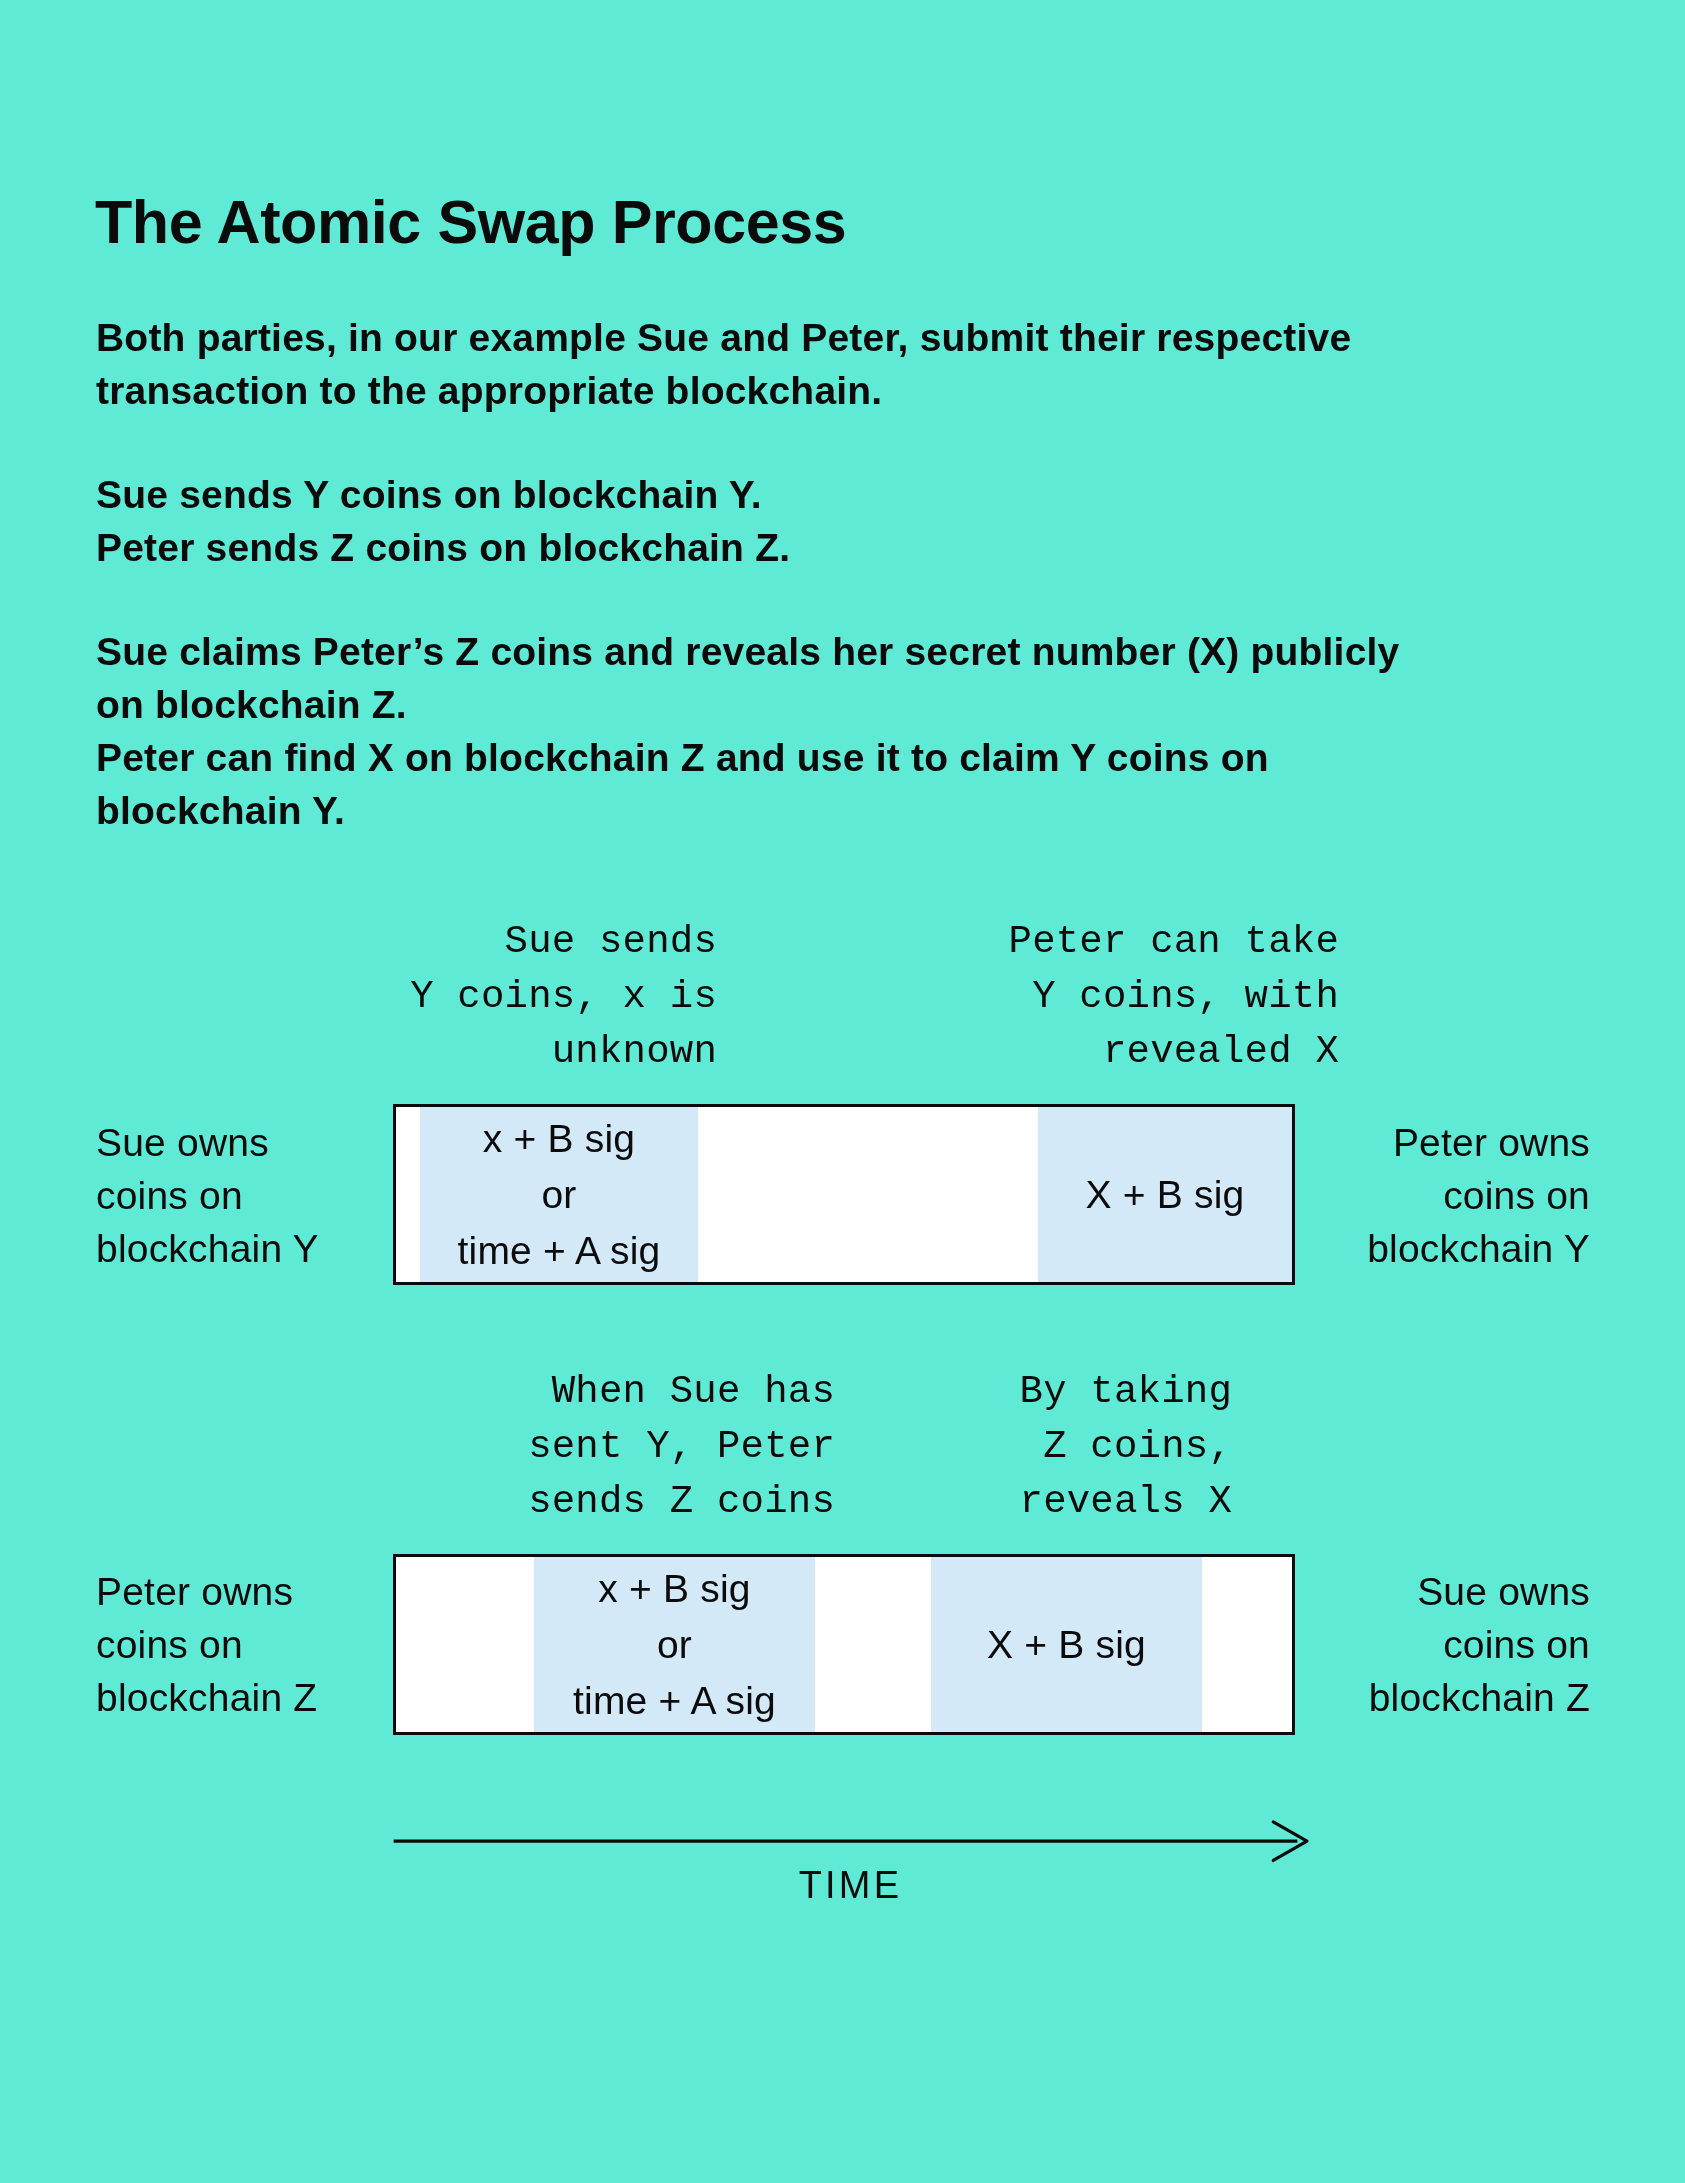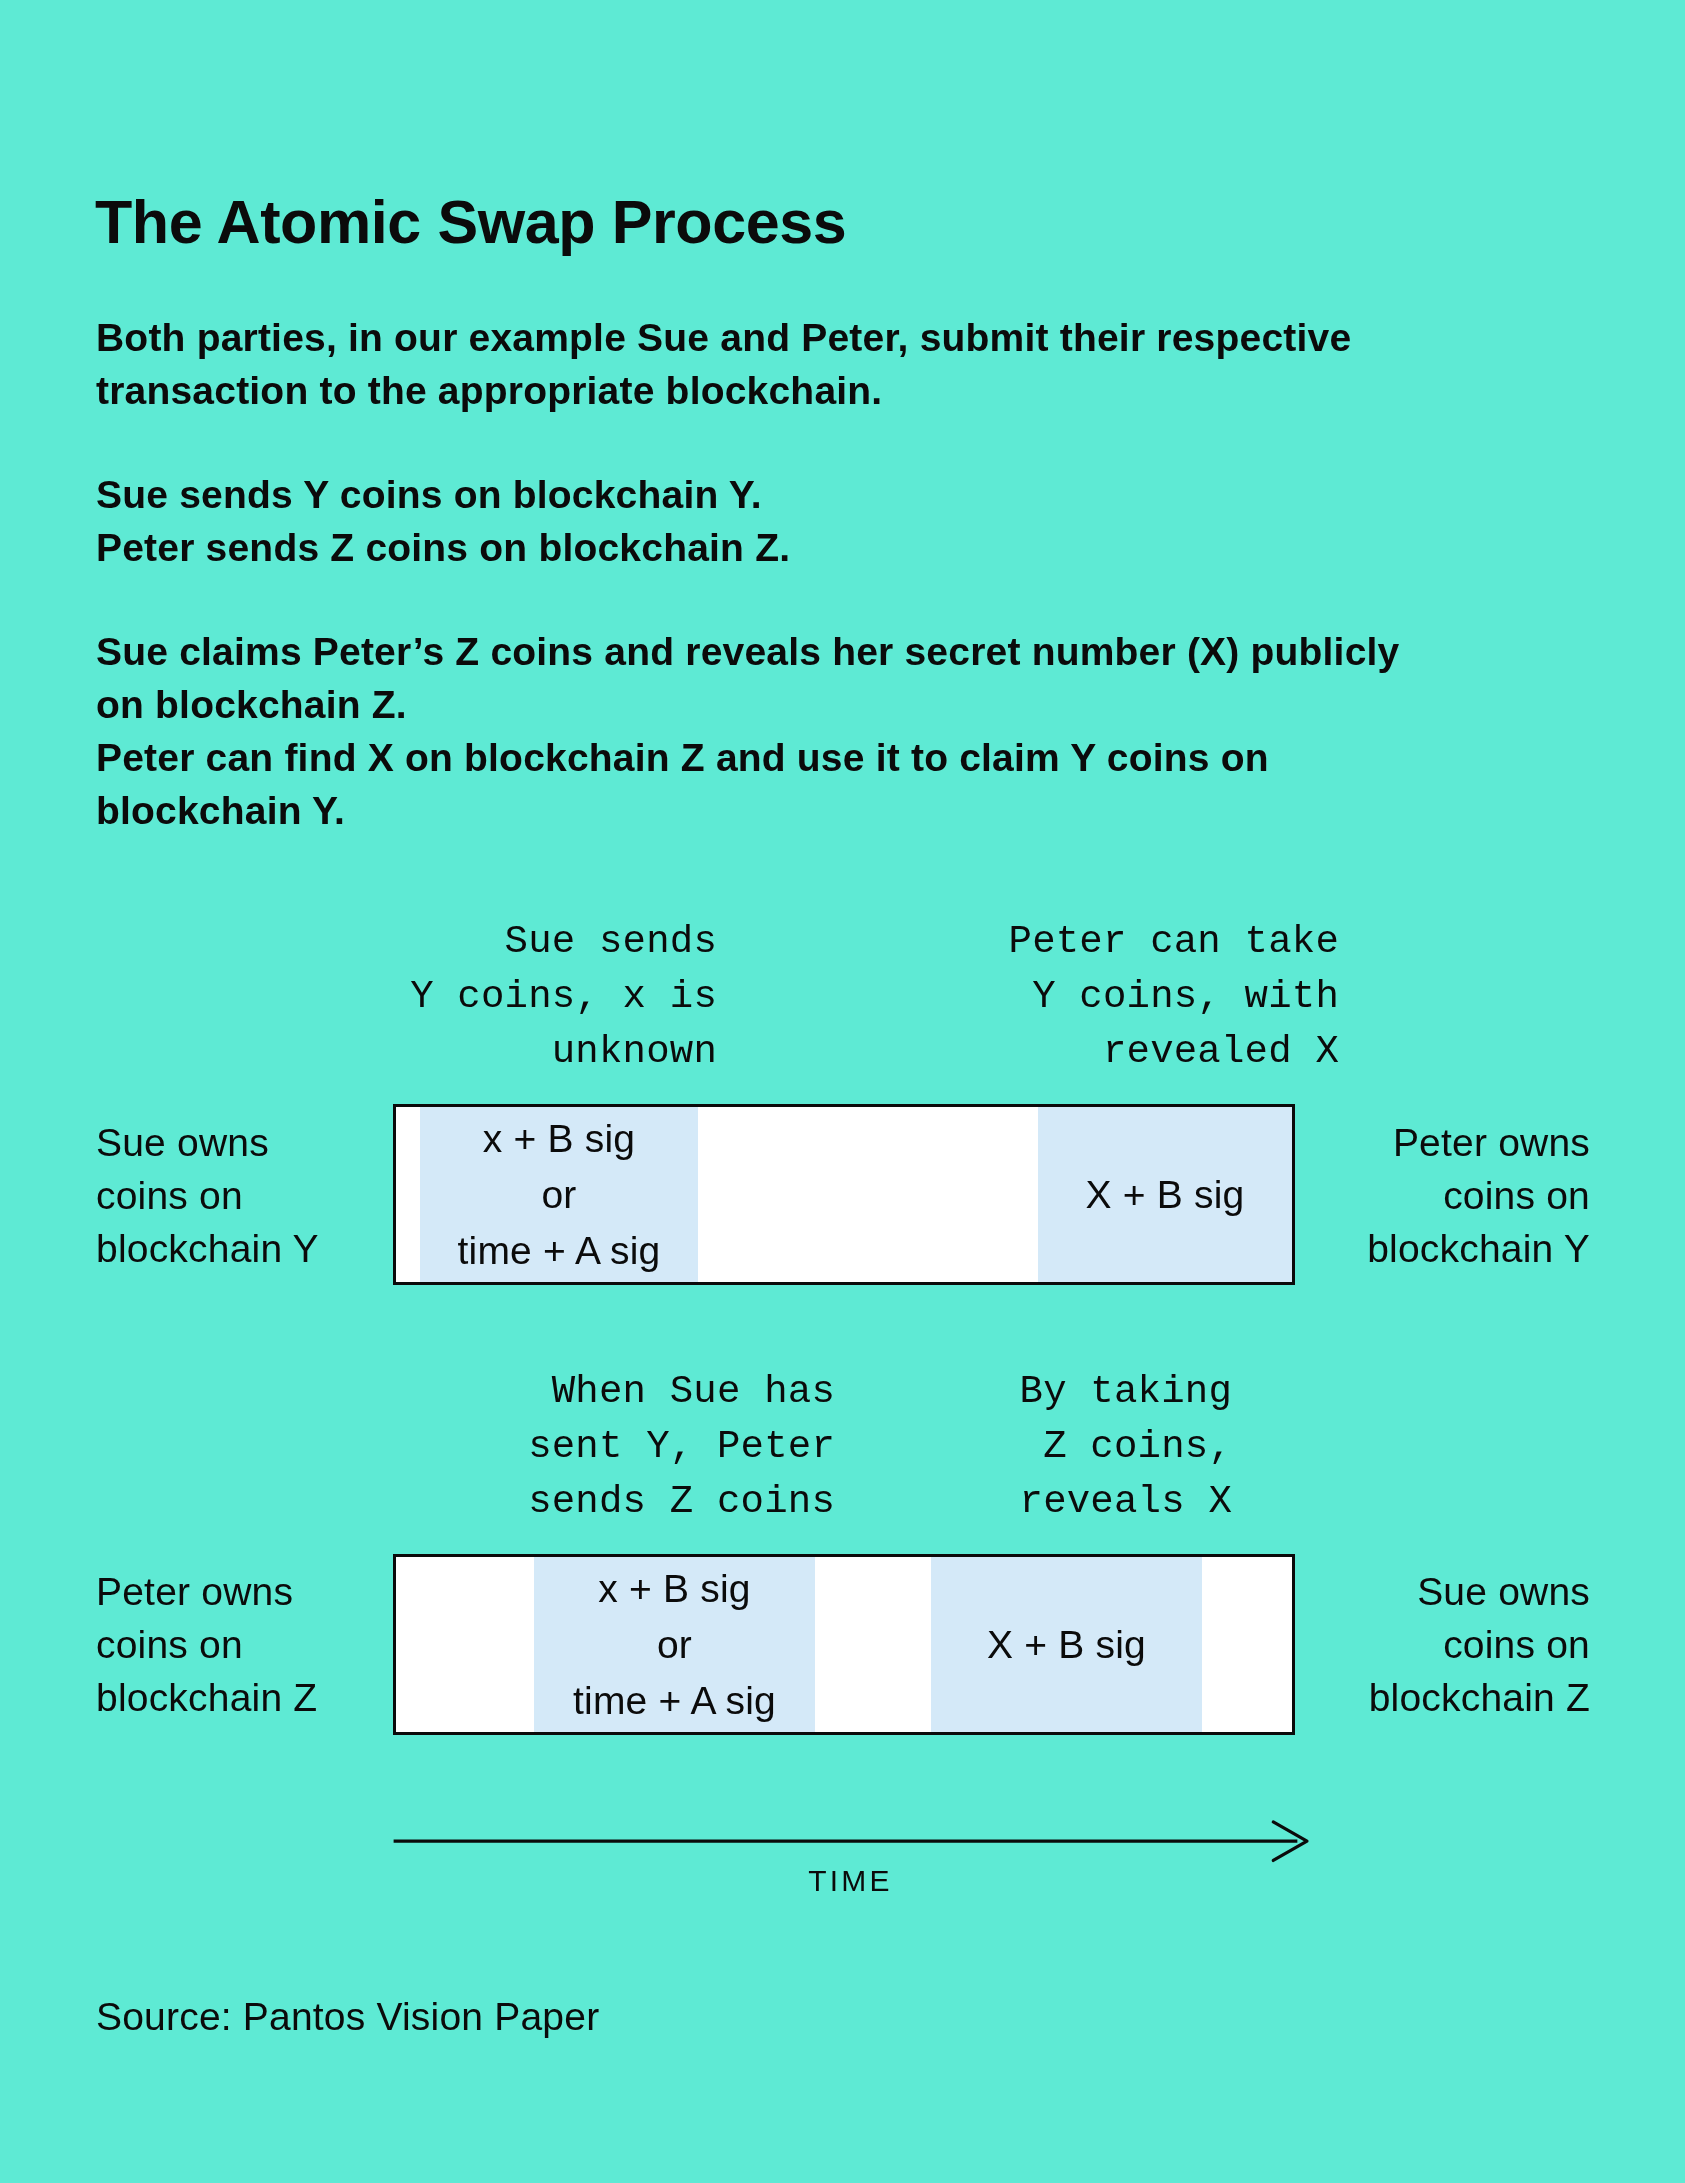--- a/index.html
+++ b/index.html
@@ -83,21 +83,21 @@
   .side.left  { left:96px; text-align:left; }
 
   .time-arrow { position:absolute; left:392px; top:1817px; }
 
   .time-label {
     position:absolute;
     left:393px;
     top:1864px;
     width:915px;
     text-align:center;
-    font-size:30px;
+    font-size:38px;
     letter-spacing:3.2px;
     white-space:pre;
   }
 
   .source {
     position:absolute;
     left:96px;
     top:1995px;
     font-size:39px;
     letter-spacing:0.2px;
@@ -169,16 +169,15 @@
   <div class="side right" style="top:1565px;">Sue owns
 coins on
 blockchain Z</div>
 
   <svg class="time-arrow" width="923" height="50" viewBox="0 0 1150 62" aria-hidden="true">
     <path d="M2 30 H1128" stroke="#0b0b0b" stroke-width="4" fill="none"></path>
     <path d="M1098 6 Q1126 22 1140 30 Q1126 38 1098 54" stroke="#0b0b0b" stroke-width="4" fill="none" stroke-linecap="round" stroke-linejoin="round"></path>
   </svg>
   <div class="time-label">TIME</div>
 
-  <div class="source">Source: Pantos Vision Paper</div>
 
 </div>
 
 
 </body></html>

